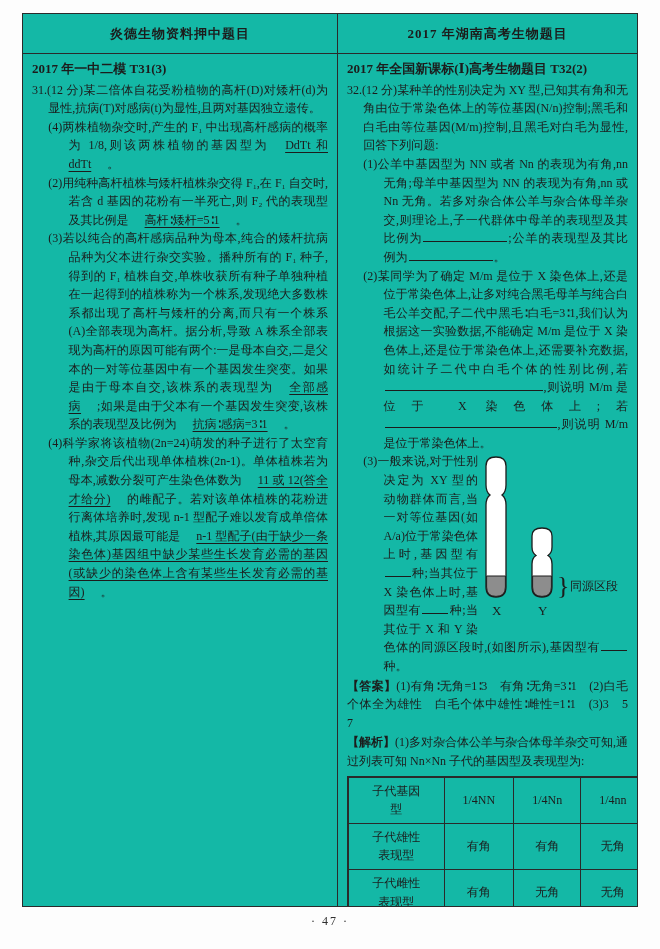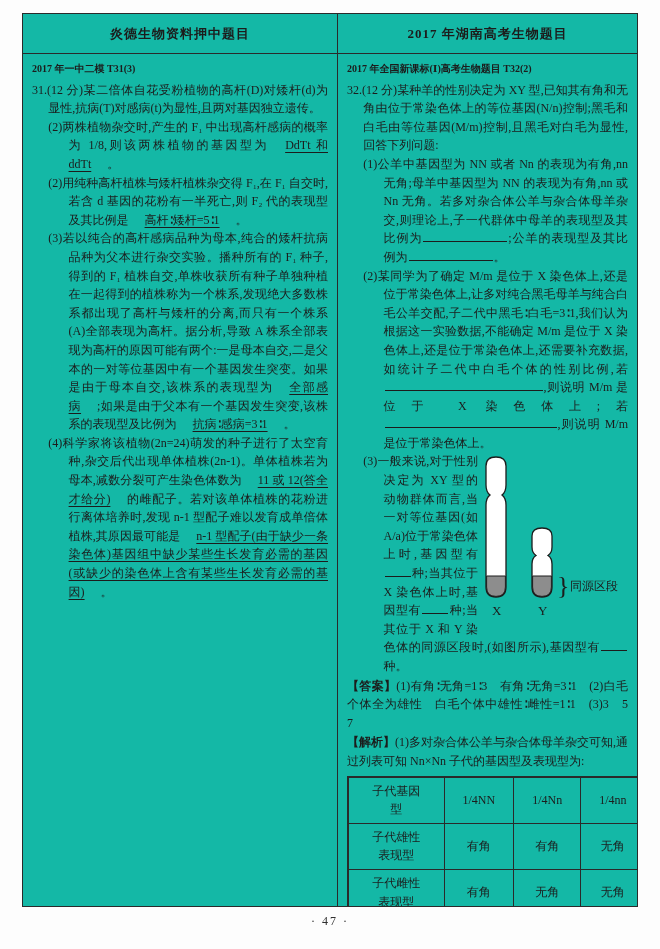--- a/index.html
+++ b/index.html
@@ -24,21 +24,21 @@
     font-weight: bold; font-size: 13px; letter-spacing: 1px;
   }
   .head-cell.left { flex: 0 0 315px; border-right: 1px solid #2a2a2a; }
   .body-row { display: flex; flex: 1; min-height: 0; }
   .col {
     padding: 6px 9px 8px 9px; font-size: 12px; line-height: 18.6px;
     text-align: justify; overflow: hidden;
   }
   .col.left { flex: 0 0 315px; border-right: 1px solid #2a2a2a; }
   .col.right { flex: 1; }
-  .col-title { font-weight: bold; font-size: 10px; text-align: left; margin-bottom: 2px; }
+  .col-title { font-weight: bold; font-size: 13px; text-align: left; margin-bottom: 2px; }
   .stem { padding-left: 1.35em; text-indent: -1.35em; }
   .item { margin-left: 1.35em; padding-left: 1.7em; text-indent: -1.7em; }
   .ans {
     text-decoration: underline; text-underline-offset: 3px;
     padding: 0 16px;
   }
   .blank {
     display: inline-block; border-bottom: 1px solid #1c1c1c;
     height: 12px; vertical-align: baseline; margin: 0 1px;
   }
@@ -85,21 +85,21 @@
     <div class="body-row">
 
       <div class="col left">
         <div class="col-title">2017 年一中二模 T31(3)</div>
 
         <div class="stem">
           <span>31.(12 分)某二倍体自花受粉植物的高杆(D)对矮杆(d)为显性,抗病(T)对感病(t)为显性,且两对基因独立遗传。</span>
         </div>
 
         <div class="item">
-          <span>(2)两株植物杂交时,产生的 F₁ 中出现高杆感病的概率为 1/8,则该两株植物的基因型为</span><span class="ans">DdTt 和 ddTt</span><span>。</span>
+          <span>(4)两株植物杂交时,产生的 F₁ 中出现高杆感病的概率为 1/8,则该两株植物的基因型为</span><span class="ans">DdTt 和 ddTt</span><span>。</span>
         </div>
 
         <div class="item">
           <span>(2)用纯种高杆植株与矮杆植株杂交得 F₁,在 F₁ 自交时,若含 d 基因的花粉有一半死亡,则 F₂ 代的表现型及其比例是</span><span class="ans">高杆∶矮杆=5∶1</span><span>。</span>
         </div>
 
         <div class="item">
           <span>(3)若以纯合的高杆感病品种为母本,纯合的矮杆抗病品种为父本进行杂交实验。播种所有的 F₁ 种子,得到的 F₁ 植株自交,单株收获所有种子单独种植在一起得到的植株称为一个株系,发现绝大多数株系都出现了高杆与矮杆的分离,而只有一个株系(A)全部表现为高杆。据分析,导致 A 株系全部表现为高杆的原因可能有两个:一是母本自交,二是父本的一对等位基因中有一个基因发生突变。如果是由于母本自交,该株系的表现型为</span><span class="ans">全部感病</span><span>;如果是由于父本有一个基因发生突变,该株系的表现型及比例为</span><span class="ans">抗病∶感病=3∶1</span><span>。</span>
         </div>
 

